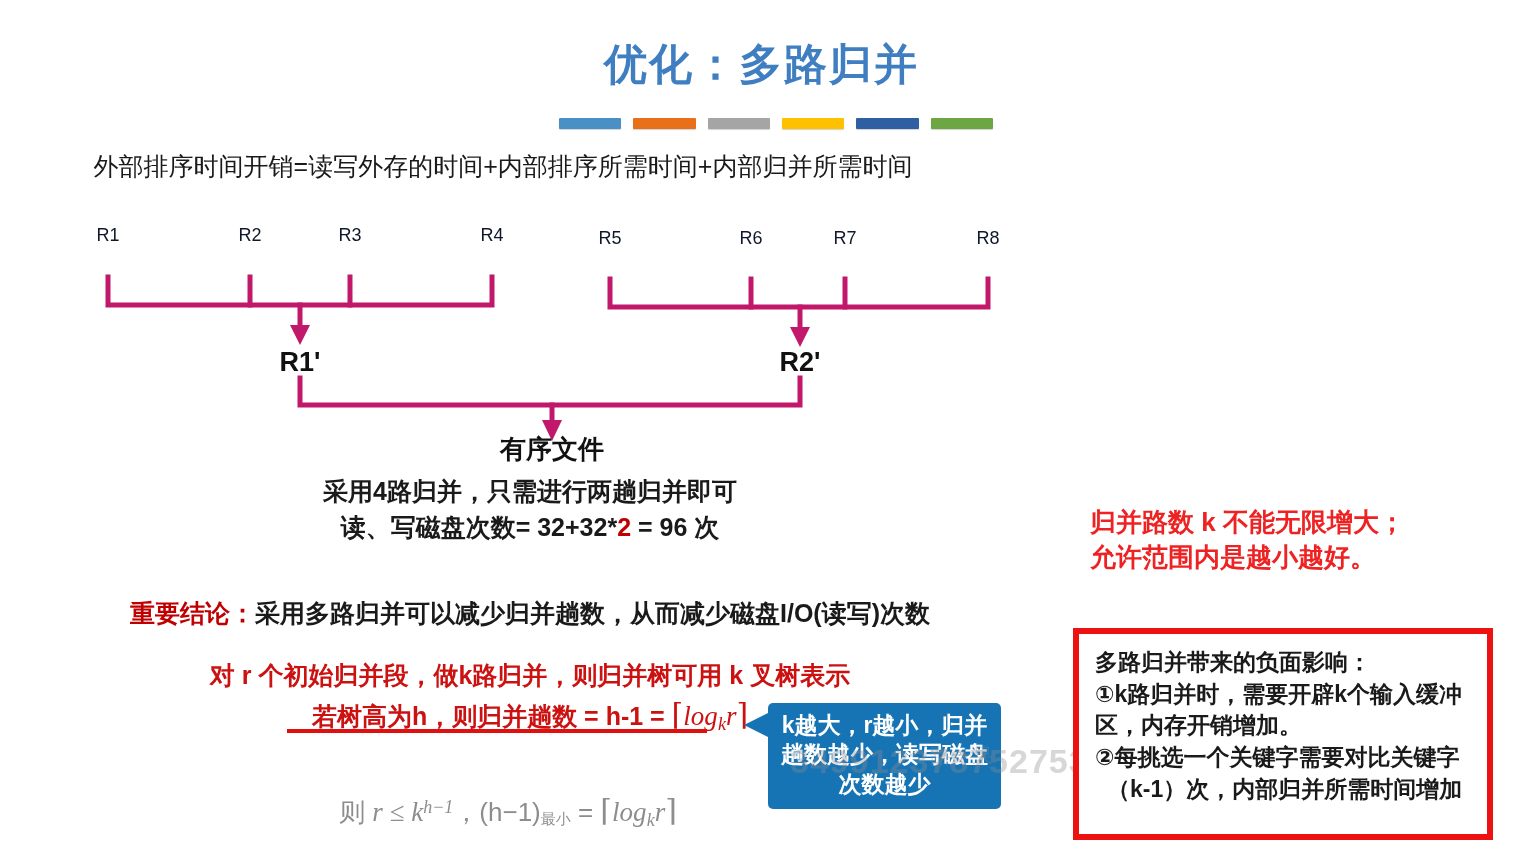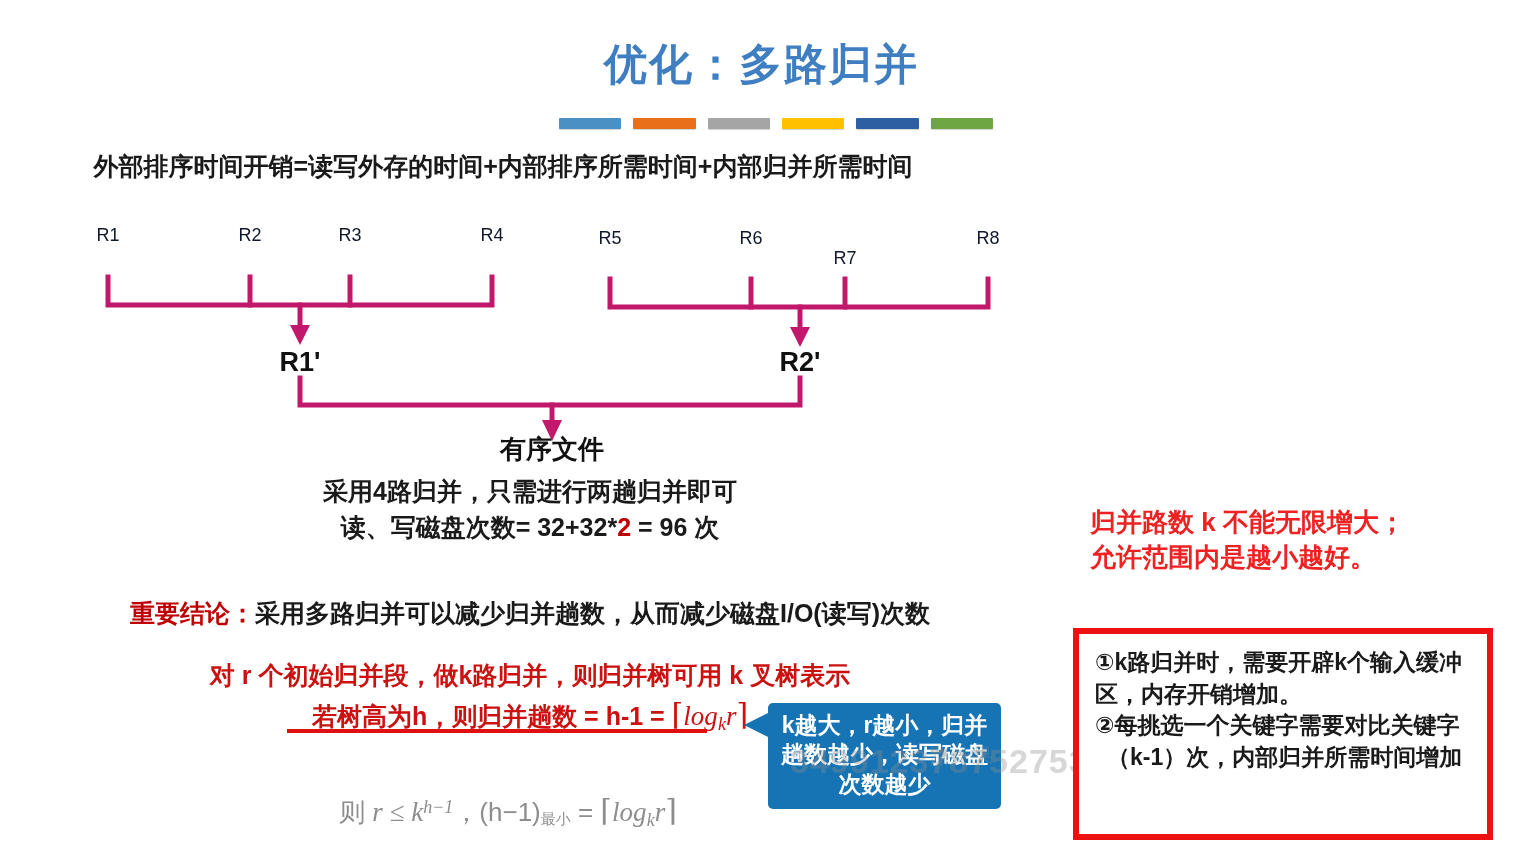--- a/index.html
+++ b/index.html
@@ -48,21 +48,21 @@
   }
 
   
   .formula-line {
     position: absolute;
     left: 0;
     top: 150px;
     width: 1506px;
     text-align: center;
     font-size: 25px;
-    font-weight: bold;
+    font-weight: normal;
     color: #1a1a1a;
     letter-spacing: 0px;
     padding-right: 500px;
     box-sizing: border-box;
   }
 
   
   .diagram {
     position: absolute;
     left: 0;
@@ -284,21 +284,21 @@
   <div class="formula-line">外部排序时间开销=读写外存的时间+内部排序所需时间+内部归并所需时间</div>
 
   <div class="diagram">
 
     <div class="seg-label" style="left:108px; top:10px;">R1</div>
     <div class="seg-label" style="left:250px; top:10px;">R2</div>
     <div class="seg-label" style="left:350px; top:10px;">R3</div>
     <div class="seg-label" style="left:492px; top:10px;">R4</div>
     <div class="seg-label" style="left:610px; top:13px;">R5</div>
     <div class="seg-label" style="left:751px; top:13px;">R6</div>
-    <div class="seg-label" style="left:845px; top:13px;margin-top:20px;">R7</div>
+    <div class="seg-label" style="left:845px; top:13px;">R7</div>
     <div class="seg-label" style="left:988px; top:13px;">R8</div>
 
     <svg width="1060" height="245" viewBox="0 0 1060 245">
       <g stroke="#c2186b" stroke-width="5" fill="none" stroke-linecap="square">
 
         <path d="M108,62 L108,90 L492,90 L492,62"></path>
         <path d="M250,62 L250,90"></path>
         <path d="M350,62 L350,90"></path>
         <path d="M300,90 L300,113"></path>
 
@@ -351,20 +351,21 @@
     <span>则 </span><span class="mathi">r ≤ k<span class="sup">h−1</span></span><span>，(h−1)</span><span class="tiny-sub">最小</span><span> = </span><span class="mathi"><span class="ceil-l">⌈</span>log<span class="sub">k</span>r<span class="ceil-r">⌉</span></span>
   </div>
 
   <div class="right-heading">
     <div>归并路数 k 不能无限增大；</div>
     <div>允许范围内是越小越好。</div>
   </div>
 
   <div class="right-box">
     <div class="right-box-inner">
+      <div class="rb-line">多路归并带来的负面影响：</div>
       <div class="rb-line">①k路归并时，需要开辟k个输入缓冲</div>
       <div class="rb-line">区，内存开销增加。</div>
       <div class="rb-line">②每挑选一个关键字需要对比关键字</div>
       <div class="rb-line indent">（k-1）次，内部归并所需时间增加</div>
     </div>
   </div>
 
 </div>
 
 </body></html>

